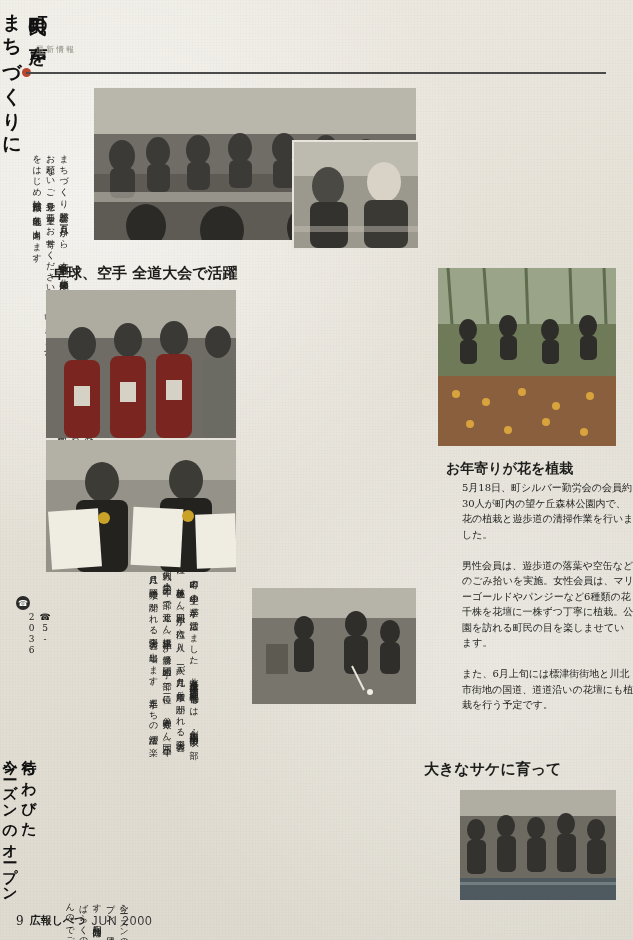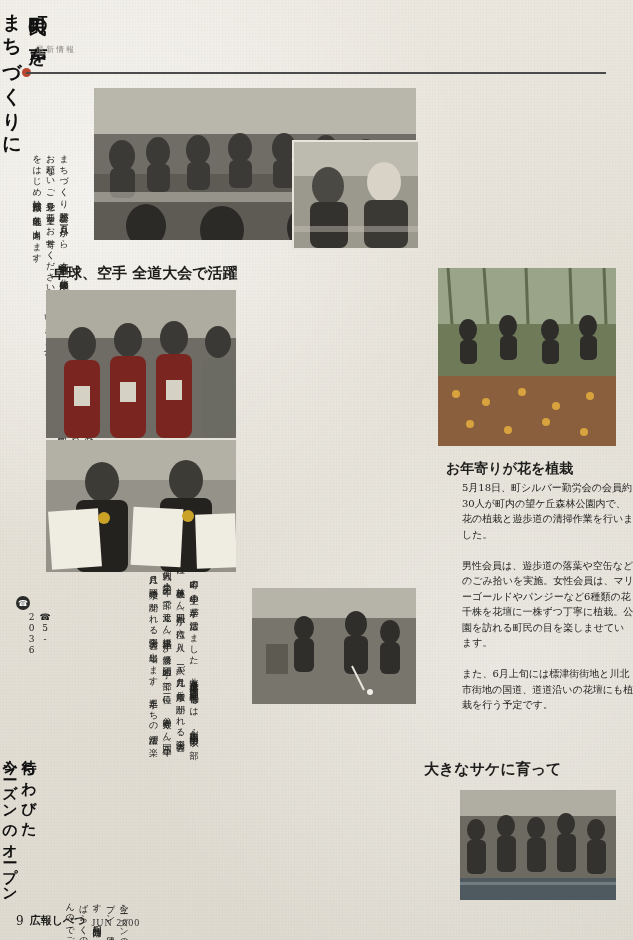--- a/index.html
+++ b/index.html
@@ -90,21 +90,21 @@
     display:flex;align-items:center;justify-content:center;
   }
   #phone-note{ left:24px; top:612px; font-size:9px;}
   
   .footer{
     position:absolute;left:16px;bottom:12px;
     display:flex;align-items:flex-end;gap:6px;
   }
   .pg-num{font-family:"DejaVu Serif", serif;font-size:12px;color:#1d1d1b;}
   .pub{font-family:"DejaVu Serif", serif;font-size:11px;color:#1d1d1b;font-weight:bold;text-align:right;}
-  .pub-date{font-family:Liberation Serif, serif;font-size:10px;color:#333;letter-spacing:1px;}
+  .pub-date{font-family:Liberation Sans, sans-serif;font-size:12px;color:#333;letter-spacing:1px;}
 </style>
 </head>
 <body>
 
 <div class="page">
   <div class="grain"></div>
 
   <div class="kicker">最新情報</div>
   <div class="top-dot"></div>
   <div class="top-rule"></div>

